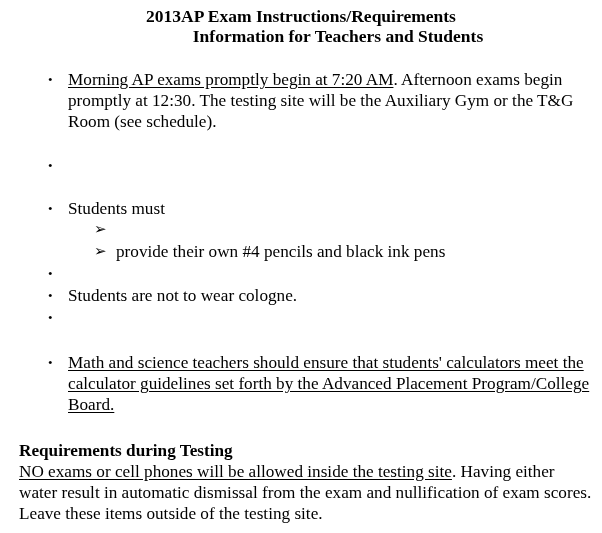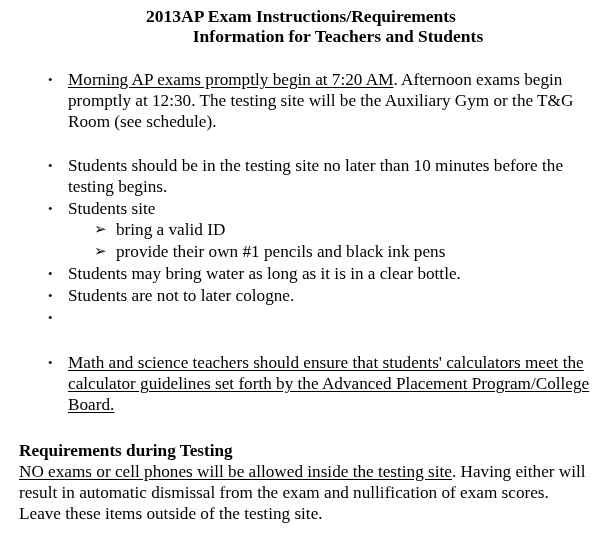--- a/index.html
+++ b/index.html
@@ -67,51 +67,48 @@
 <div class="title l1">2013AP Exam Instructions/Requirements</div>
 <div class="title l2">Information for Teachers and Students</div>
 
 <div class="item" style="top:69px;">
   <span class="bullet">•</span>
   <span class="u">Morning AP exams promptly begin at 7:20 AM</span><span>.  Afternoon exams begin promptly at 12:30. The testing site will be the Auxiliary Gym or the T&amp;G Room (see schedule).</span>
 </div>
 
 <div class="item" style="top:155px;">
   <span class="bullet">•</span>
-  <span>Students should be in the testing site no later than 10 minutes before the testing begins.</span>
 </div>
 
 <div class="item" style="top:198px;">
   <span class="bullet">•</span>
-  <span>Students site</span>
+  <span>Students must</span>
 </div>
 <div class="sub" style="top:219px;">
   <span class="arrow">➢</span>
-  <span>bring a valid ID</span>
 </div>
 <div class="sub" style="top:241px;">
   <span class="arrow">➢</span>
-  <span>provide their own #1 pencils and black ink pens</span>
+  <span>provide their own #4 pencils and black ink pens</span>
 </div>
 
 <div class="item" style="top:263px;">
   <span class="bullet">•</span>
-  <span>Students may bring water as long as it is  in a clear bottle.</span>
 </div>
 
 <div class="item" style="top:285px;">
   <span class="bullet">•</span>
-  <span>Students are not to later cologne.</span>
+  <span>Students are not to wear cologne.</span>
 </div>
 
 <div class="item" style="top:307px;">
   <span class="bullet">•</span>
 </div>
 
 <div class="item" style="top:352px;">
   <span class="bullet">•</span>
   <span class="u">Math and science teachers should ensure that students' calculators meet the calculator guidelines set forth by the Advanced Placement Program/College Board.</span>
 </div>
 
 <div class="section" style="top:440px;">
   <div class="section-title">Requirements during Testing</div>
-  <div><span class="u">NO exams or cell phones will be allowed inside the testing site</span><span>.  Having either will result in automatic dismissal from the exam and nullification of exam scores.  Leave these items outside of the testing site.</span></div>
+  <div><span class="u">NO exams or cell phones will be allowed inside the testing site</span><span>.  Having either water result in automatic dismissal from the exam and nullification of exam scores.  Leave these items outside of the testing site.</span></div>
 </div>
 
 </body></html>

